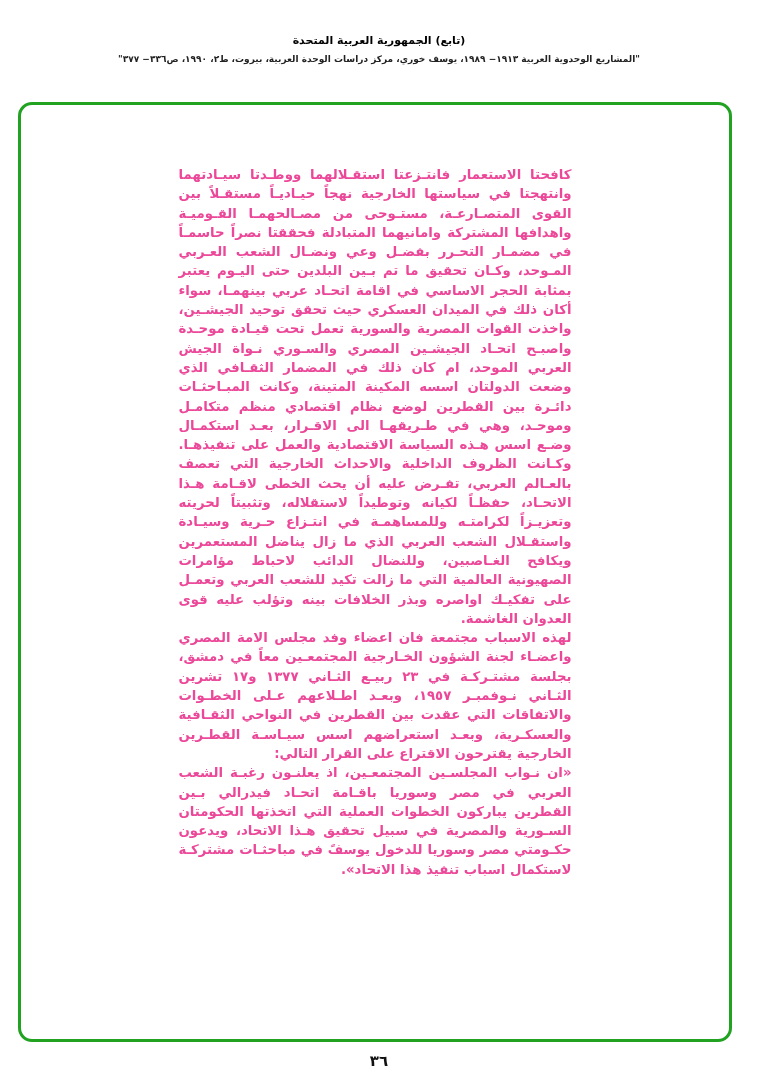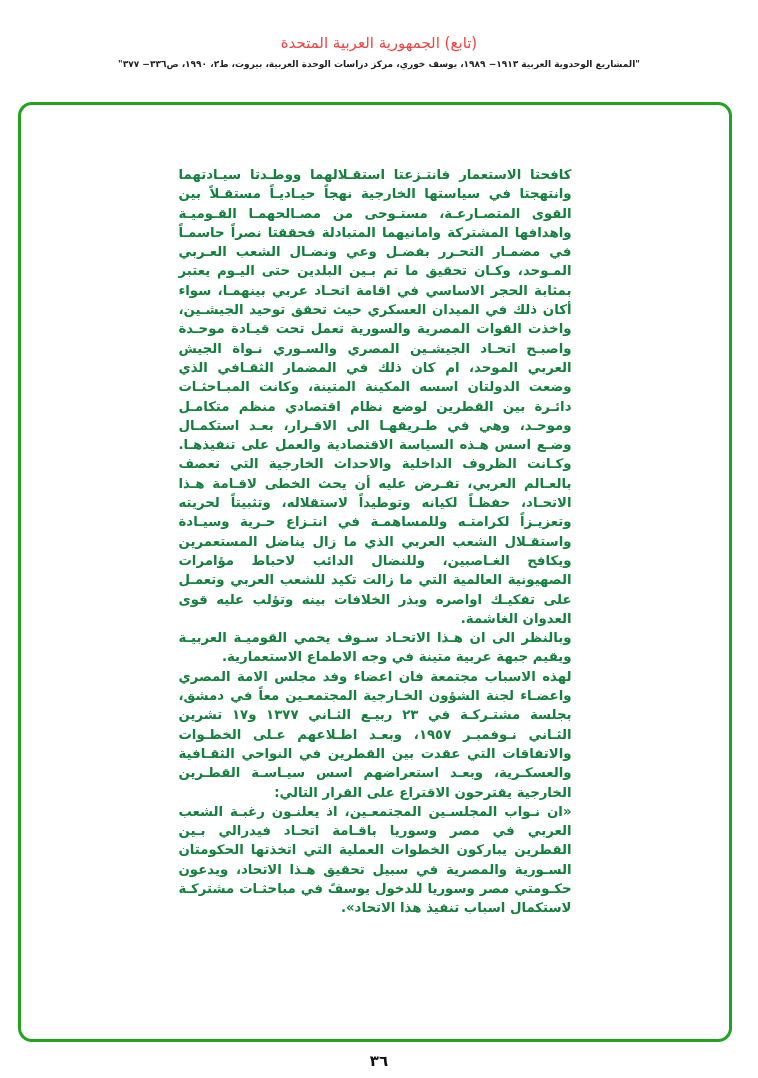--- a/index.html
+++ b/index.html
@@ -17,23 +17,23 @@
   }
   .header {
     position: absolute;
     top: 34px;
     left: 0;
     width: 100%;
     text-align: center;
     direction: rtl;
   }
   .header-title {
-    font-size: 15px;
-    font-weight: normal;
-    color: #ef4444;
+    font-size: 11px;
+    font-weight: bold;
+    color: #000000;
     letter-spacing: 0.2px;
   }
   .citation {
     margin-top: 7px;
     font-size: 9px;
     font-weight: bold;
     color: #222222;
     direction: rtl;
   }
   .green-box {
@@ -47,21 +47,21 @@
     box-sizing: border-box;
     background: #ffffff;
   }
   .text-column {
     width: 393px;
     margin: 60px auto 0 auto;
     direction: rtl;
     text-align: justify;
     font-size: 13.3px;
     line-height: 19.3px;
-    color: #15803d;
+    color: #ec4899;
     font-weight: bold;
   }
   .text-column p {
     margin: 0;
     padding: 0;
   }
   .page-number {
     position: absolute;
     left: 0;
     bottom: 8px;
@@ -79,21 +79,20 @@
 <div class="page">
 
   <div class="header">
     <div class="header-title">(تابع) الجمهورية العربية المتحدة</div>
     <div class="citation">"المشاريع الوحدوية العربية ١٩١٣− ١٩٨٩، يوسف خوري، مركز دراسات الوحدة العربية، بيروت، ط٢، ١٩٩٠، ص٣٣٦− ٣٧٧"</div>
   </div>
 
   <div class="green-box">
     <div class="text-column">
       <p>كافحتا الاستعمار فانتـزعتا استقـلالهما ووطـدتا سيـادتهما وانتهجتا في سياستها الخارجية نهجاً حيـاديـاً مستقـلاً بين القوى المتصـارعـة، مستـوحى من مصـالحهمـا القـوميـة واهدافها المشتركة وامانيهما المتبادلة فحققتا نصراً حاسمـاً في مضمـار التحـرر بفضـل وعي ونضـال الشعب العـربي المـوحد، وكـان تحقيق ما تم بـين البلدين حتى اليـوم يعتبر بمثابة الحجر الاساسي في اقامة اتحـاد عربي بينهمـا، سواء أكان ذلك في الميدان العسكري حيث تحقق توحيد الجيشـين، واخذت القوات المصرية والسورية تعمل تحت قيـادة موحـدة واصبـح اتحـاد الجيشـين المصري والسـوري نـواة الجيش العربي الموحد، ام كان ذلك في المضمار الثقـافي الذي وضعت الدولتان اسسه المكينة المتينة، وكانت المبـاحثـات دائـرة بين القطرين لوضع نظام اقتصادي منظم متكامـل وموحـد، وهي في طـريقهـا الى الاقـرار، بعـد استكمـال وضـع اسس هـذه السياسة الاقتصادية والعمل على تنفيذهـا. وكـانت الظروف الداخلية والاحداث الخارجية التي تعصف بالعـالم العربي، تفـرض عليه أن يحث الخطى لاقـامة هـذا الاتحـاد، حفظـاً لكيانه وتوطيداً لاستقلاله، وتثبيتاً لحريته وتعزيـزاً لكرامتـه وللمساهمـة في انتـزاع حـرية وسيـادة واستقـلال الشعب العربي الذي ما زال يناضل المستعمرين ويكافح الغـاصبين، وللنضال الدائب لاحباط مؤامرات الصهيونية العالمية التي ما زالت تكيد للشعب العربي وتعمـل على تفكيـك اواصره وبذر الخلافات بينه وتؤلب عليه قوى العدوان الغاشمة.</p>
-      <p>وبالنظر الى ان هـذا الاتحـاد سـوف يحمي القوميـة العربيـة ويقيم جبهة عربية متينة في وجه الاطماع الاستعمارية.</p>
       <p>لهذه الاسباب مجتمعة فان اعضاء وفد مجلس الامة المصري واعضـاء لجنة الشؤون الخـارجية المجتمعـين معاً في دمشق، بجلسة مشتـركـة في ٢٣ ربيـع الثـاني ١٣٧٧ و١٧ تشرين الثـاني نـوفمبـر ١٩٥٧، وبعـد اطـلاعهم عـلى الخطـوات والاتفاقات التي عقدت بين القطرين في النواحي الثقـافية والعسكـرية، وبعـد استعراضهم اسس سيـاسـة القطـرين الخارجية يقترحون الاقتراع على القرار التالي:</p>
       <p>«ان نـواب المجلسـين المجتمعـين، اذ يعلنـون رغبـة الشعب العربي في مصر وسوريا باقـامة اتحـاد فيدرالي بـين القطرين يباركون الخطوات العملية التي اتخذتها الحكومتان السـورية والمصرية في سبيل تحقيق هـذا الاتحاد، ويدعون حكـومتي مصر وسوريا للدخول يوسفً في مباحثـات مشتركـة لاستكمال اسباب تنفيذ هذا الاتحاد».</p>
     </div>
   </div>
 
   <div class="page-number">٣٦</div>
 
 </div>
 
 </body></html>

